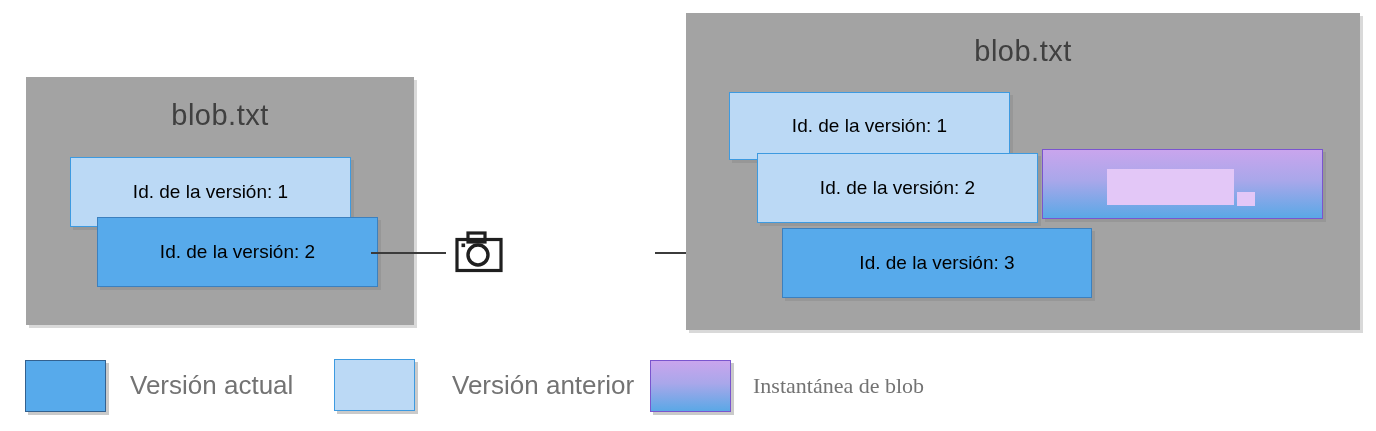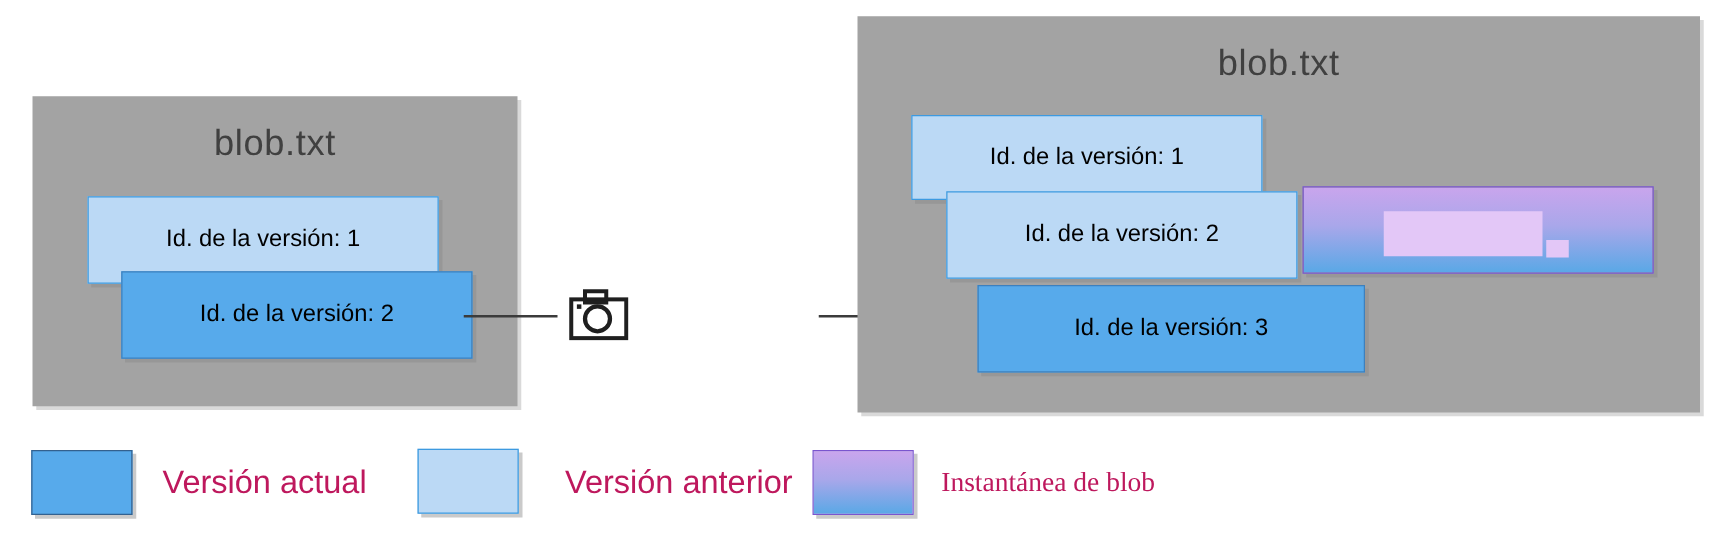--- a/index.html
+++ b/index.html
@@ -103,21 +103,21 @@
     width: 81px;
     height: 52px;
     box-shadow: 3px 3px 0 rgba(150,150,150,0.5);
   }
   .swatch.current  { left: 25px;  top: 360px; background: #57aaeb; border: 1px solid #33618f; }
   .swatch.previous { left: 334px; top: 359px; background: #bbd9f5; border: 1px solid #3d9ae0; }
   .swatch.snapshot { left: 650px; top: 360px; background: linear-gradient(to bottom, #c9a5ed 0%, #a9a7ea 45%, #5aa8e6 100%); border: 1px solid #7a55ce; }
 
   .legend-label {
     position: absolute;
-    color: #be185d;
+    color: #737373;
     white-space: nowrap;
   }
   .legend-label.l1 { left: 130px; top: 370px; font-size: 26px; }
   .legend-label.l2 { left: 452px; top: 370px; font-size: 26px; }
   .legend-label.l3 { left: 753px; top: 373px; font-size: 22px; font-family: Liberation Serif, serif; }
 </style>
 </head>
 <body>
 
 <div class="canvas">

